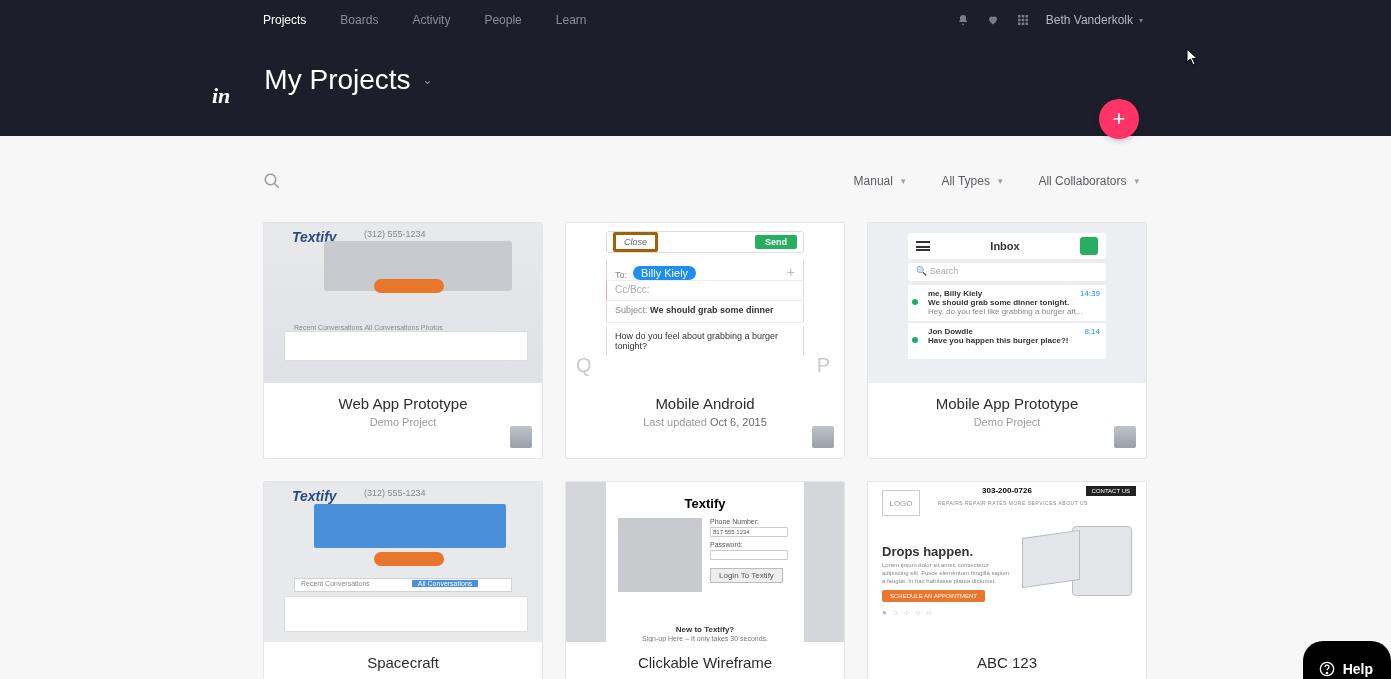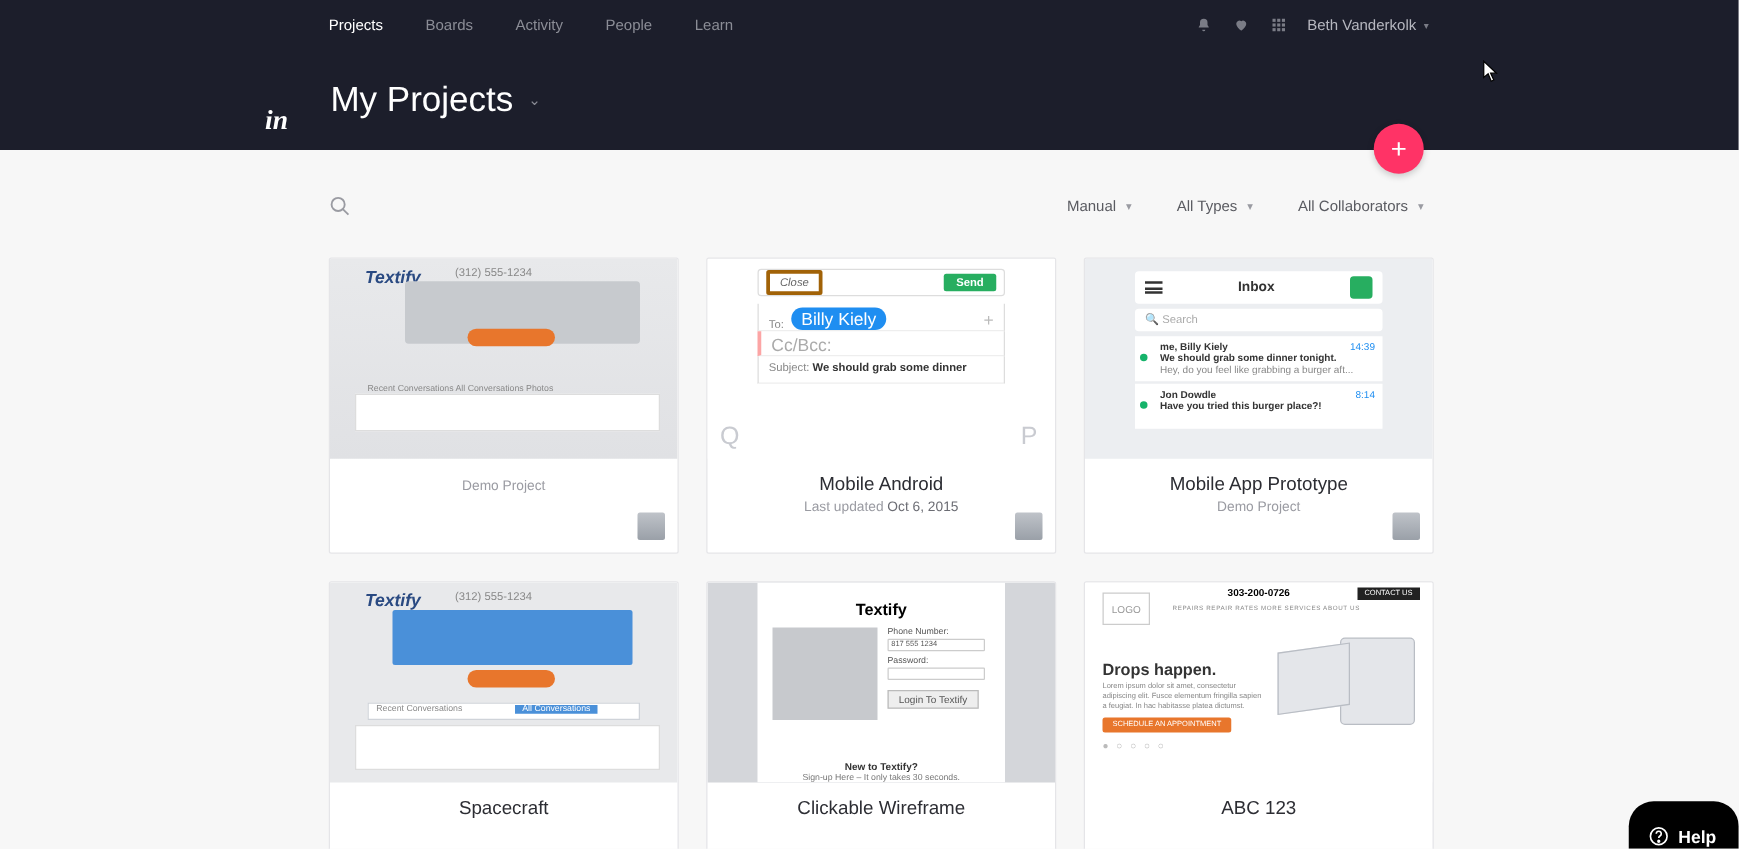--- a/index.html
+++ b/index.html
@@ -6,21 +6,21 @@
   body {
     font-family: -apple-system, BlinkMacSystemFont, "Segoe UI", Helvetica, Arial, sans-serif;
     background: #f7f7f7;
     width: 1391px;
     height: 679px;
     overflow: hidden;
     position: relative;
   }
   .header {
     background: #1c1e2b;
-    height: 120px;
+    height: 136px;
     color: #fff;
     position: relative;
   }
   .topnav {
     display: flex;
     align-items: center;
     height: 40px;
     padding: 0 263px 0 263px;
     font-size: 12px;
     color: #8b8d96;
@@ -168,22 +168,22 @@
   .t1 .logo2 { position:absolute; top:6px; left:28px; font-style:italic; font-weight:bold; font-size:14px; color:#2a4a82;}
   .t1 .phone { position:absolute; top:6px; left:100px; font-size:9px; color:#888;}
   .t1 .strip{position:absolute;bottom:22px;left:20px;right:14px;height:30px;background:#fff;border:1px solid #ddd;}
   .t1 .tabs{position:absolute;bottom:52px;left:30px;font-size:7px;color:#888;}
 
   .t2 { background:#fff; }
   .t2 .emailhdr{position:absolute;top:8px;left:40px;right:40px;height:22px;border:1px solid #ddd;border-radius:3px;display:flex;align-items:center;justify-content:space-between;padding:0 6px;font-size:9px;}
   .t2 .close{border:3px solid #a16207;border-radius:2px;padding:2px 8px;color:#666;font-style:italic;}
   .t2 .send{background:#27ae60;color:#fff;border-radius:2px;padding:2px 10px;font-weight:bold;}
   .t2 .torow{position:absolute;top:36px;left:40px;right:40px;height:22px;border-left:1px solid #ddd;border-right:1px solid #ddd;border-bottom:1px solid #eee;display:flex;align-items:flex-end;padding:0 8px;font-size:9px;color:#888;}
-  .t2 .pill{background:#1f8ef1;color:#fff;border-radius:10px;padding:1px 8px;margin-left:6px;font-size:14px;}
-  .t2 .ccrow{position:absolute;top:58px;left:40px;right:40px;height:20px;border-left:3px solid #fca5a5;border-right:1px solid #ddd;border-bottom:1px solid #eee;padding:3px 8px;font-size:14px;color:#aaa;}
+  .t2 .pill{background:#1f8ef1;color:#fff;border-radius:10px;padding:1px 8px;margin-left:6px;font-size:11px;}
+  .t2 .ccrow{position:absolute;top:58px;left:40px;right:40px;height:20px;border-left:1px solid #fca5a5;border-right:1px solid #ddd;border-bottom:1px solid #eee;padding:3px 8px;font-size:10px;color:#aaa;}
   .t2 .subjrow{position:absolute;top:78px;left:40px;right:40px;height:22px;border-left:1px solid #ddd;border-right:1px solid #ddd;border-bottom:1px solid #eee;padding:4px 8px;font-size:9px;color:#888;}
   .t2 .subjrow b{color:#333;font-weight:600;}
   .t2 .body{position:absolute;top:104px;left:40px;right:40px;font-size:9px;color:#333;padding:4px 8px;border-left:1px solid #ddd;border-right:1px solid #ddd;}
   .t2 .qletter{position:absolute;bottom:6px;left:10px;font-size:20px;color:#c9cbd1;}
   .t2 .pletter{position:absolute;bottom:6px;right:14px;font-size:20px;color:#c9cbd1;}
 
   .t3 { background:#eceef1;}
   .t3 .ibar{position:absolute;top:10px;left:40px;right:40px;height:26px;background:#fff;border-radius:3px;display:flex;align-items:center;justify-content:space-between;padding:0 8px;font-size:11px;font-weight:600;color:#333;}
   .t3 .ham{width:14px;height:10px;border-top:2px solid #333;border-bottom:2px solid #333;position:relative;}
   .t3 .ham::after{content:"";position:absolute;top:3px;left:0;right:0;height:2px;background:#333;}
@@ -309,20 +309,21 @@
   <div class="card">
     <div class="thumb t1">
       <div class="logo2">Textify</div>
       <div class="phone">(312) 555-1234</div>
       <div class="bar"></div>
         <div class="btn"></div>
       <div class="tabs">Recent Conversations   All Conversations   Photos</div>
       <div class="strip"></div>
     </div>
     <div class="card-body">
+      <div class="card-title">Web App Prototype</div>
       <div class="card-sub">Demo Project</div>
       <div class="avatar"></div>
     </div>
   </div>
 
   <div class="card">
     <div class="thumb t2">
       <div class="emailhdr">
         <span class="close">Close</span>
         <span class="send">Send</span>
@@ -330,20 +331,21 @@
       <div class="torow">
         <span>To:</span>
         <span class="pill">Billy Kiely</span>
         <span style="margin-left:auto;color:#bbb;font-size:14px;">+</span>
       </div>
       <div class="ccrow">Cc/Bcc:</div>
       <div class="subjrow">
         <span>Subject:</span>
         <b>We should grab some dinner</b>
       </div>
+      <div class="body">How do you feel about grabbing a burger tonight?</div>
       <div class="qletter">Q</div>
       <div class="pletter">P</div>
     </div>
     <div class="card-body">
       <div class="card-title">Mobile Android</div>
       <div class="card-sub">
         <span>Last updated </span><span class="date">Oct 6, 2015</span>
       </div>
       <div class="avatar"></div>
     </div>
@@ -361,21 +363,21 @@
         <span class="dot"></span>
         <span class="time">14:39</span>
         <span class="name">me, Billy Kiely</span>
         <span class="subj">We should grab some dinner tonight.</span>
         <span class="prev">Hey, do you feel like grabbing a burger aft...</span>
       </div>
       <div class="row r2">
         <span class="dot"></span>
         <span class="time">8:14</span>
         <span class="name">Jon Dowdle</span>
-        <span class="subj">Have you tried this burger place?!</span>
+        <span class="subj">Have you happen this burger place?!</span>
       </div>
     </div>
     <div class="card-body">
       <div class="card-title">Mobile App Prototype</div>
       <div class="card-sub">Demo Project</div>
       <div class="avatar"></div>
     </div>
   </div>
 
   <div class="card">

